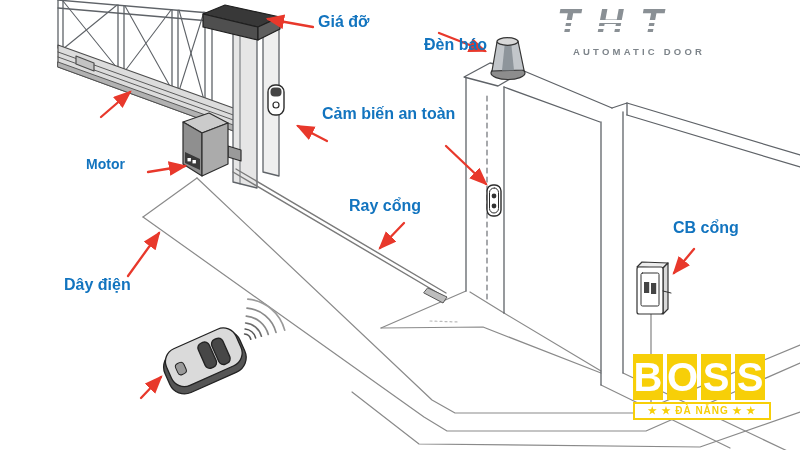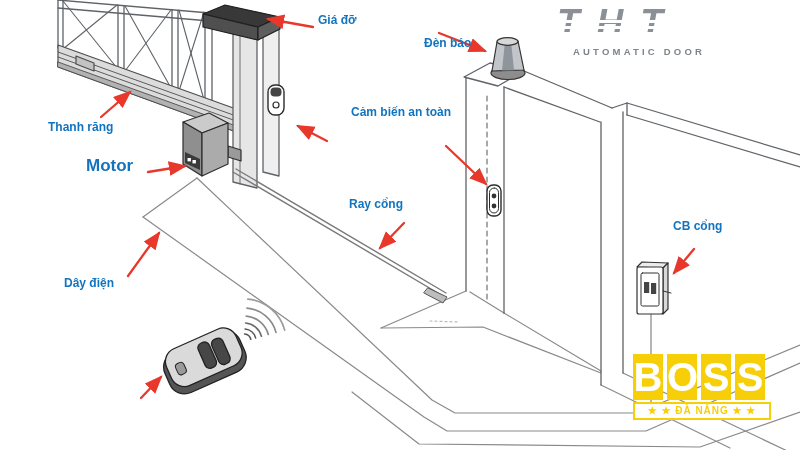--- a/index.html
+++ b/index.html
@@ -1,25 +1,25 @@
 <!DOCTYPE html>
 <html><head>
 <meta charset="utf-8">
 <style>
   html,body{margin:0;padding:0;background:#ffffff;}
   #stage{position:relative;width:800px;height:450px;background:#ffffff;overflow:hidden;
          font-family:"Liberation Sans",sans-serif;}
   #lineart{position:absolute;left:0;top:0;}
-  .lbl{position:absolute;color:#1274bf;font-weight:700;font-size:12px;white-space:nowrap;
+  .lbl{position:absolute;color:#1274bf;font-weight:700;font-size:16px;white-space:nowrap;
        font-family:"Liberation Sans",sans-serif;}
   .lbl-gia-do{left:318px;top:13px;}
   .lbl-den-bao{left:424px;top:9px;margin-top:27px;}
   .lbl-thanh-rang{left:48px;top:120px;}
-  .lbl-motor{left:86px;top:156px;font-size:17px;}
-  .lbl-cam-bien{left:322px;top:105px;margin-left:29px;}
+  .lbl-motor{left:86px;top:156px;font-size:14px;}
+  .lbl-cam-bien{left:322px;top:105px;}
   .lbl-ray-cong{left:349px;top:197px;}
   .lbl-day-dien{left:64px;top:276px;}
   .lbl-remote{left:107px;top:396px;}
   .lbl-cb-cong{left:673px;top:219px;}
   
   .tht{position:absolute;left:545px;top:8px;width:150px;height:52px;}
   .tht-letters{position:absolute;left:12px;top:-6px;color:#8a9095;
     font:italic 900 37px "Liberation Sans",sans-serif;letter-spacing:17px;}
   .tht-stripe{position:absolute;left:0;width:150px;height:3px;background:#ffffff;}
   .tht-tagline{position:absolute;left:28px;top:38px;color:#7d848a;
@@ -192,21 +192,20 @@
       <path d="M446,146 L486,184"></path>
       <path d="M404,223 L380,248"></path>
       <path d="M128,276 L159,233"></path>
       <path d="M141,398 L161,377"></path>
       <path d="M694,249 L674,273"></path>
     </g>
   </svg>
 
   <div class="lbl lbl-gia-do">Giá đỡ</div>
   <div class="lbl lbl-den-bao">Đèn báo</div>
-  <div class="lbl lbl-thanh-rang">Thanh răng</div>
   <div class="lbl lbl-motor">Motor</div>
   <div class="lbl lbl-cam-bien">Cảm biến an toàn</div>
   <div class="lbl lbl-ray-cong">Ray cổng</div>
   <div class="lbl lbl-day-dien">Dây điện</div>
   <div class="lbl lbl-cb-cong">CB cổng</div>
 
   <div class="tht">
     <div class="tht-letters">THT</div>
     <div class="tht-stripe" style="top:12px"></div>
     <div class="tht-stripe" style="top:18px"></div>

